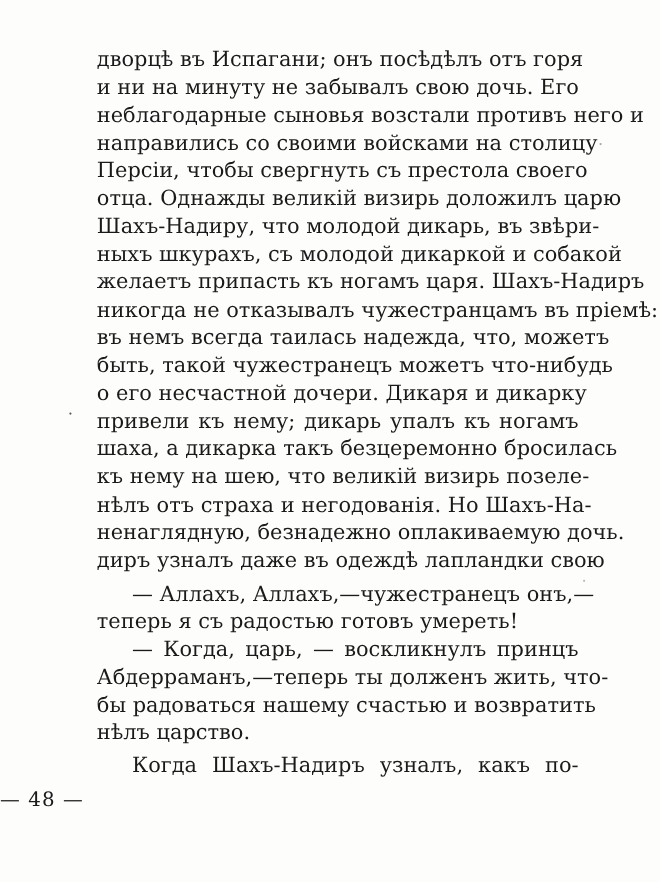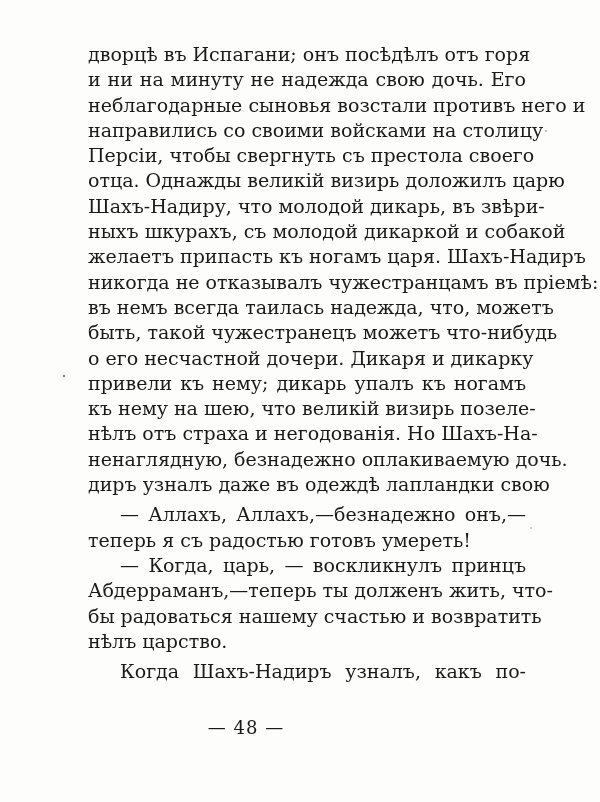--- a/index.html
+++ b/index.html
@@ -43,56 +43,56 @@
       padding-left: 32px;
     }
     .line.indent-gap {
       margin-top: 5px;
     }
     .page-number {
       position: absolute;
       left: 0;
       width: 492px;
       top: 716px;
-      text-align: center;
       font-size: 18px;
       line-height: 24px;
       letter-spacing: 1px;
     }
     .speck {
       position: absolute;
       width: 2px; height: 2px;
       background: #555;
       border-radius: 1px;
     }
   </style>
 </head>
 <body>
 
 <div class="page">
   <div class="text-block">
     <div class="line">дворцѣ въ Испагани; онъ посѣдѣлъ отъ горя</div>
-    <div class="line">и ни на минуту не надежда свою дочь. Его</div>
+    <div class="line">и ни на минуту не забывалъ свою дочь. Его</div>
     <div class="line">неблагодарные сыновья возстали противъ него и</div>
     <div class="line">направились со своими войсками на столицу</div>
     <div class="line">Персіи, чтобы свергнуть съ престола своего</div>
     <div class="line">отца. Однажды великій визирь доложилъ царю</div>
     <div class="line">Шахъ-Надиру, что молодой дикарь, въ звѣри-</div>
     <div class="line">ныхъ шкурахъ, съ молодой дикаркой и собакой</div>
     <div class="line">желаетъ припасть къ ногамъ царя. Шахъ-Надиръ</div>
     <div class="line">никогда не отказывалъ чужестранцамъ въ пріемѣ:</div>
     <div class="line">въ немъ всегда таилась надежда, что, можетъ</div>
     <div class="line">быть, такой чужестранецъ можетъ что-нибудь</div>
     <div class="line">о его несчастной дочери. Дикаря и дикарку</div>
     <div class="line">привели къ нему; дикарь упалъ къ ногамъ</div>
+    <div class="line">шаха, а дикарка такъ безцеремонно бросилась</div>
     <div class="line">къ нему на шею, что великій визирь позеле-</div>
     <div class="line">нѣлъ отъ страха и негодованія. Но Шахъ-На-</div>
     <div class="line">ненаглядную, безнадежно оплакиваемую дочь.</div>
     <div class="line">диръ узналъ даже въ одеждѣ лапландки свою</div>
-    <div class="line indent indent-gap">— Аллахъ, Аллахъ,—безнадежно онъ,—</div>
+    <div class="line indent indent-gap">— Аллахъ, Аллахъ,—чужестранецъ онъ,—</div>
     <div class="line last">теперь я съ радостью готовъ умереть!</div>
     <div class="line indent">— Когда, царь, — воскликнулъ принцъ</div>
     <div class="line">Абдерраманъ,—теперь ты долженъ жить, что-</div>
     <div class="line">бы радоваться нашему счастью и возвратить</div>
     <div class="line last">нѣлъ царство.</div>
     <div class="line indent indent-gap">Когда Шахъ-Надиръ узналъ, какъ по-</div>
   </div>
 
   <div class="page-number">— 48 —</div>
 

